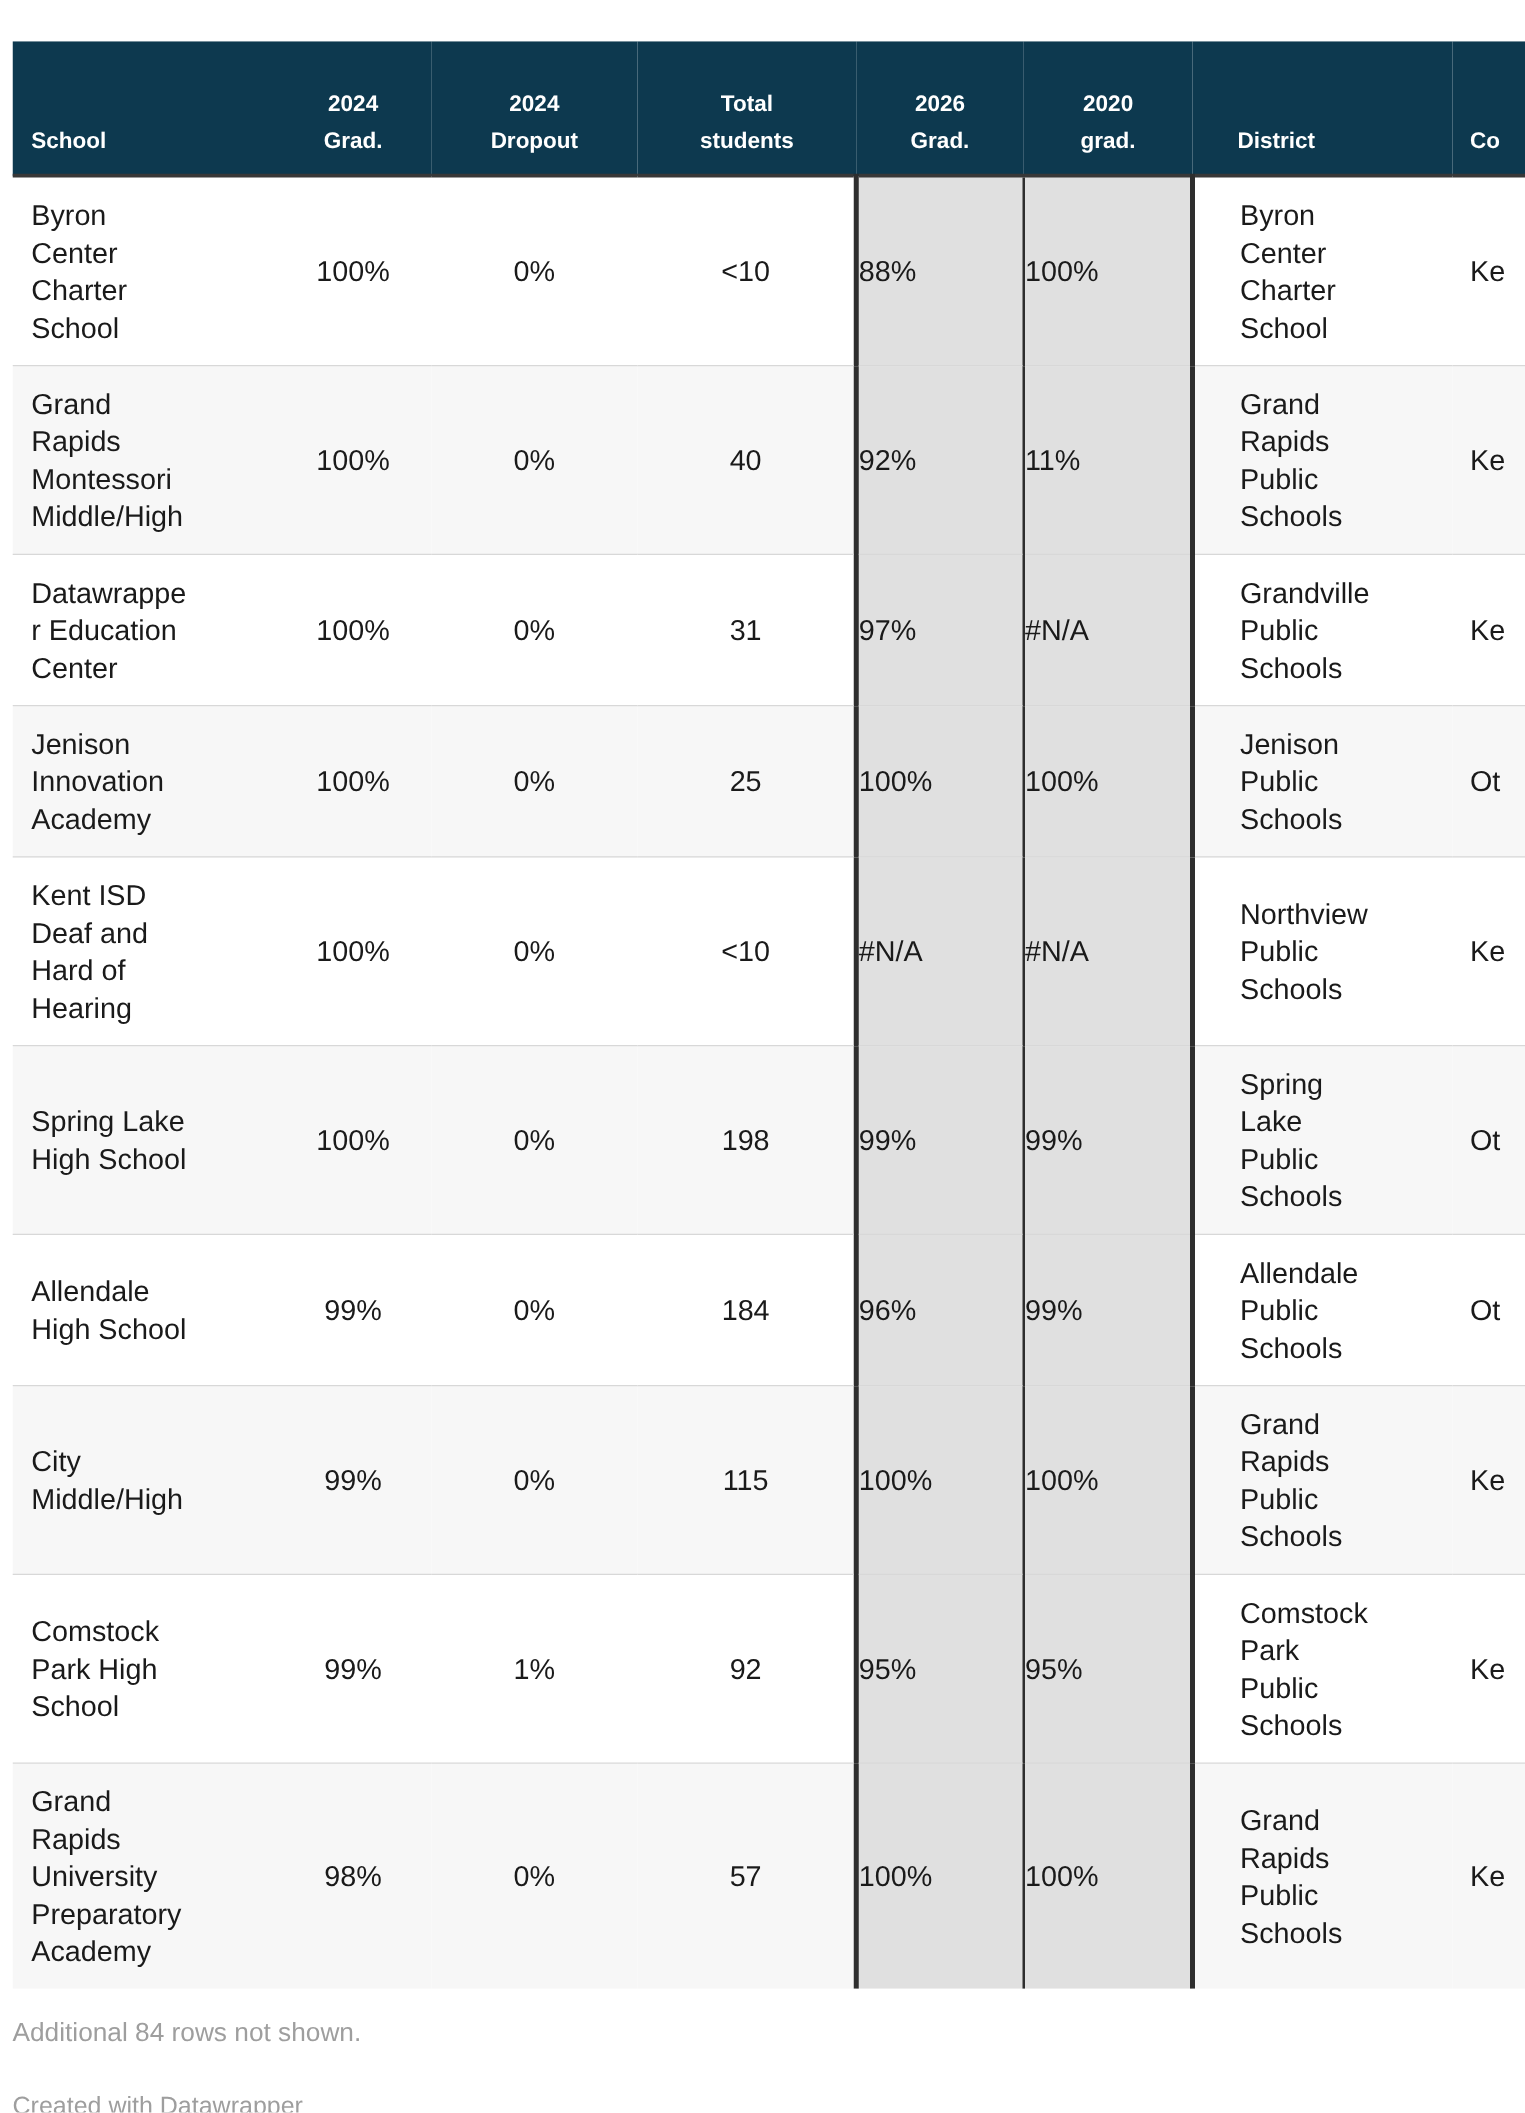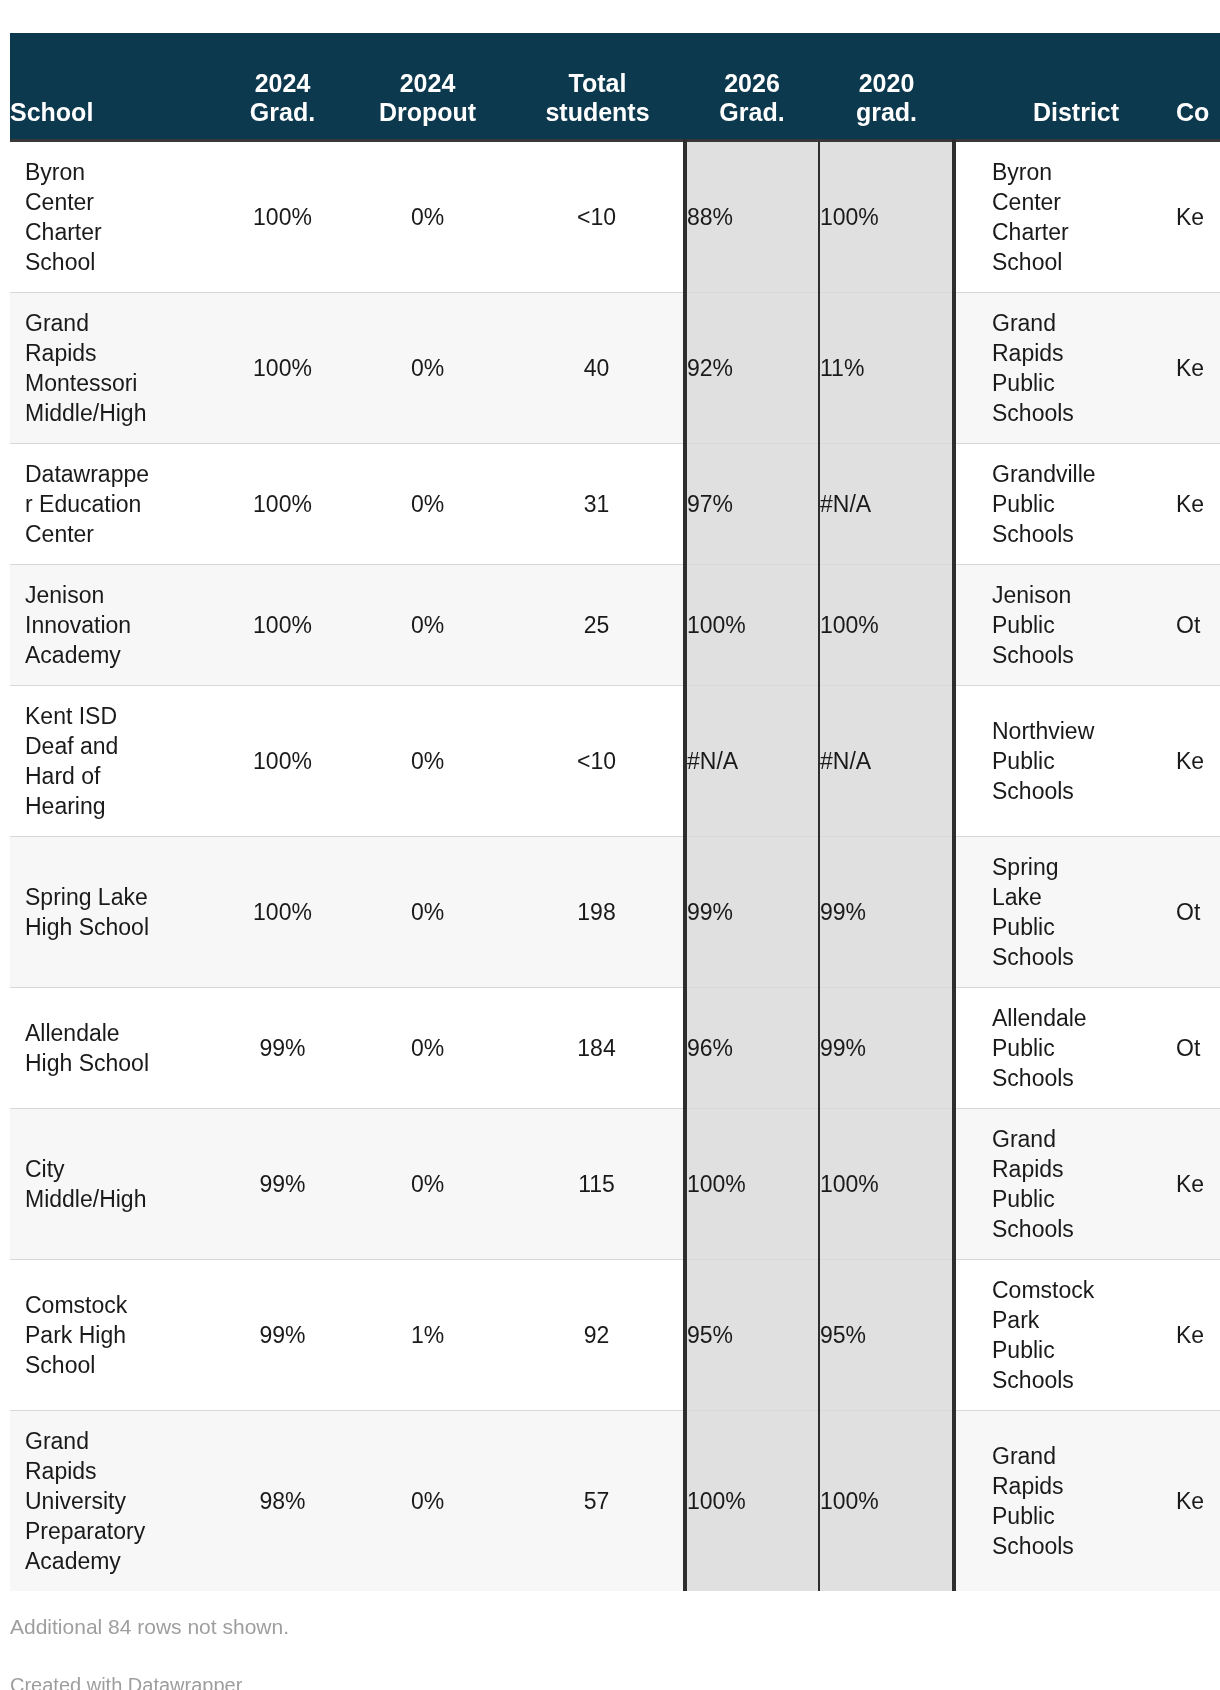--- a/index.html
+++ b/index.html
@@ -10,28 +10,28 @@
     -webkit-font-smoothing:antialiased;
   }
   .page { padding:33px 0 0 10px; }
   .table-viewport { width:1210px; overflow:hidden; }
 
   table.grad-table { border-collapse:collapse; table-layout:fixed; width:1342px; }
 
   thead th {
     background:var(--header_bg,#0d394f);
     color:var(--header_text,#ffffff);
-    font-size:25px; line-height:29px; font-weight:bold;
+    font-size:18px; line-height:29px; font-weight:bold;
     vertical-align:bottom; text-align:center;
     height:94px; padding:0 0 12px 0;
     border-bottom:3px solid var(--header_rule,#383838);
   }
   thead th .hl { display:block; }
-  th.h-school  { text-align:left; }
-  th.h-district{ text-align:center; padding-left:36px; }
+  th.h-school  { text-align:left; padding-left:15px; }
+  th.h-district{ text-align:left; padding-left:36px; }
   th.h-county  { text-align:left; padding-left:14px; }
 
   tbody td {
     font-size:23px; line-height:30px;
     color:var(--text,#1a1a1a);
     vertical-align:middle;
     padding:15px 0;
     border-top:1px solid var(--row_line,#d8d8d8);
     background:#ffffff;
   }

